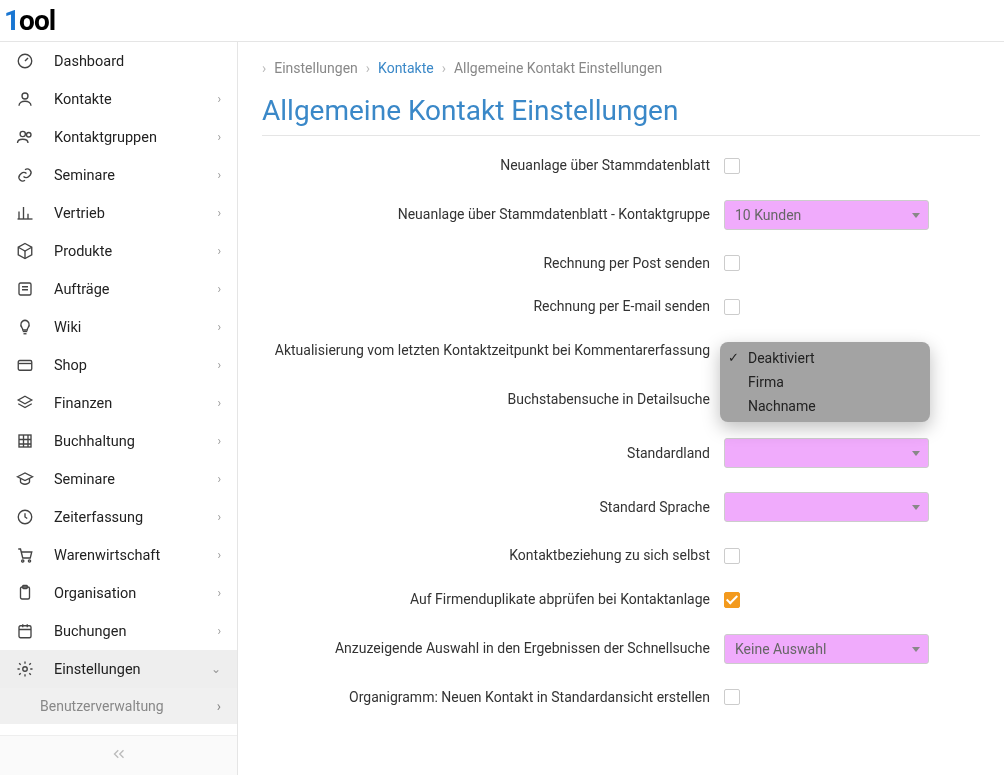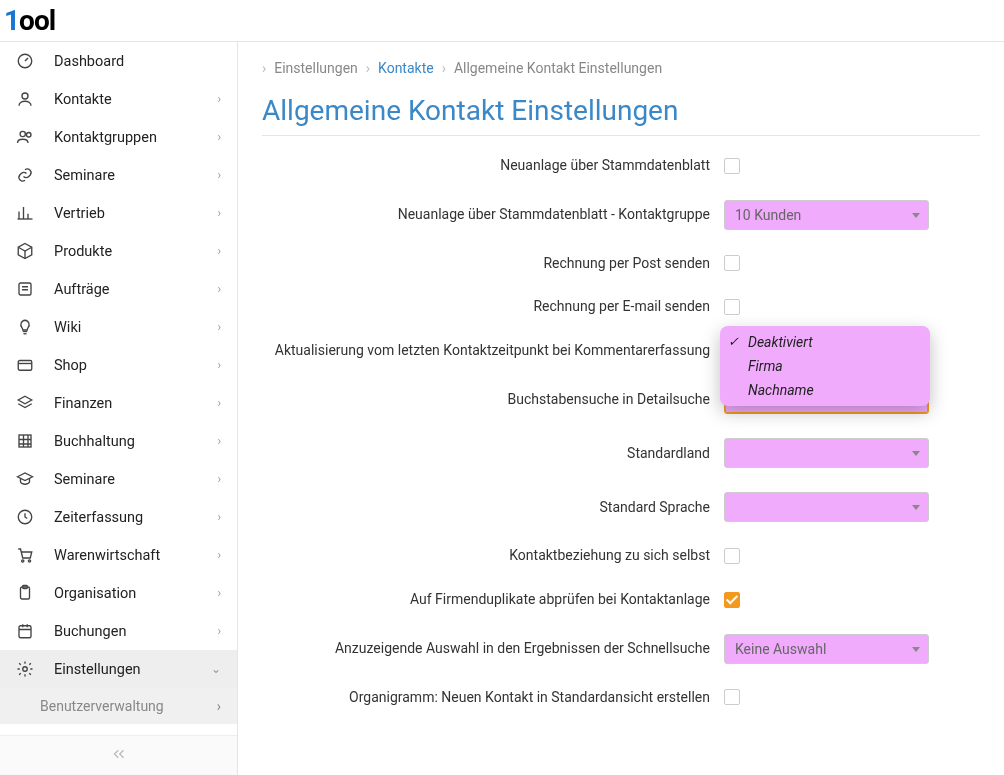--- a/index.html
+++ b/index.html
@@ -176,28 +176,27 @@
   border-right: 4px solid transparent;
   border-top: 5px solid #888;
 }
 .select.orange {
   border-color: #f39a1e;
   box-shadow: 0 0 0 1px #f39a1e inset;
 }
 .dropdown {
   position: absolute;
   left: 720px;
-  top: 326px;
+  top: 342px;
   width: 210px;
-  background: #f0abfc;
+  background: #a3a3a3;
   border-radius: 8px;
   box-shadow: 0 6px 18px rgba(0,0,0,0.25);
   padding: 4px 0;
   z-index: 100;
-  font-style: italic;
 }
 .dropdown-item {
   padding: 4px 16px 4px 28px;
   font-size: 14px;
   color: #222;
   cursor: pointer;
   position: relative;
 }
 .dropdown-item.selected::before {
   content: "✓";

